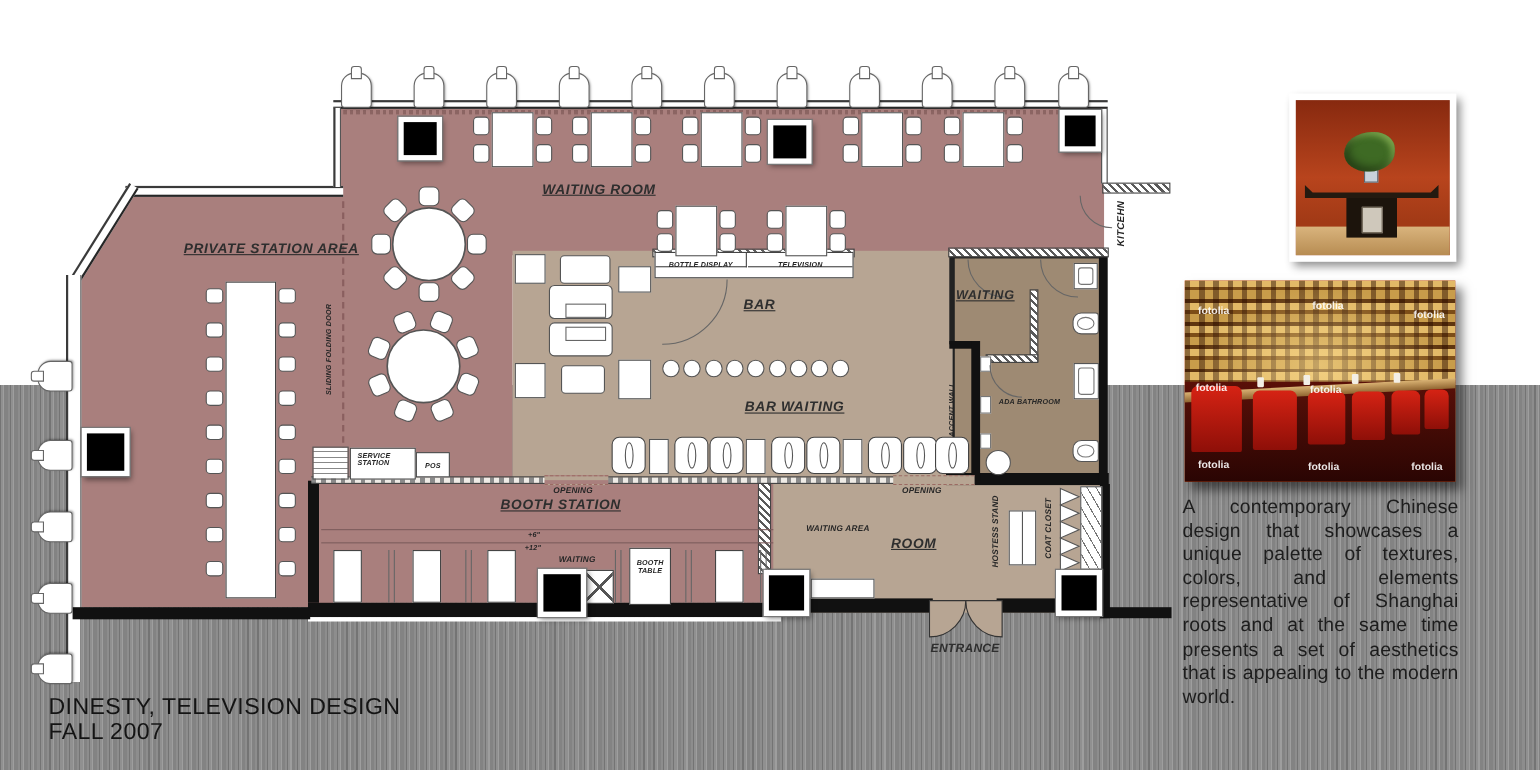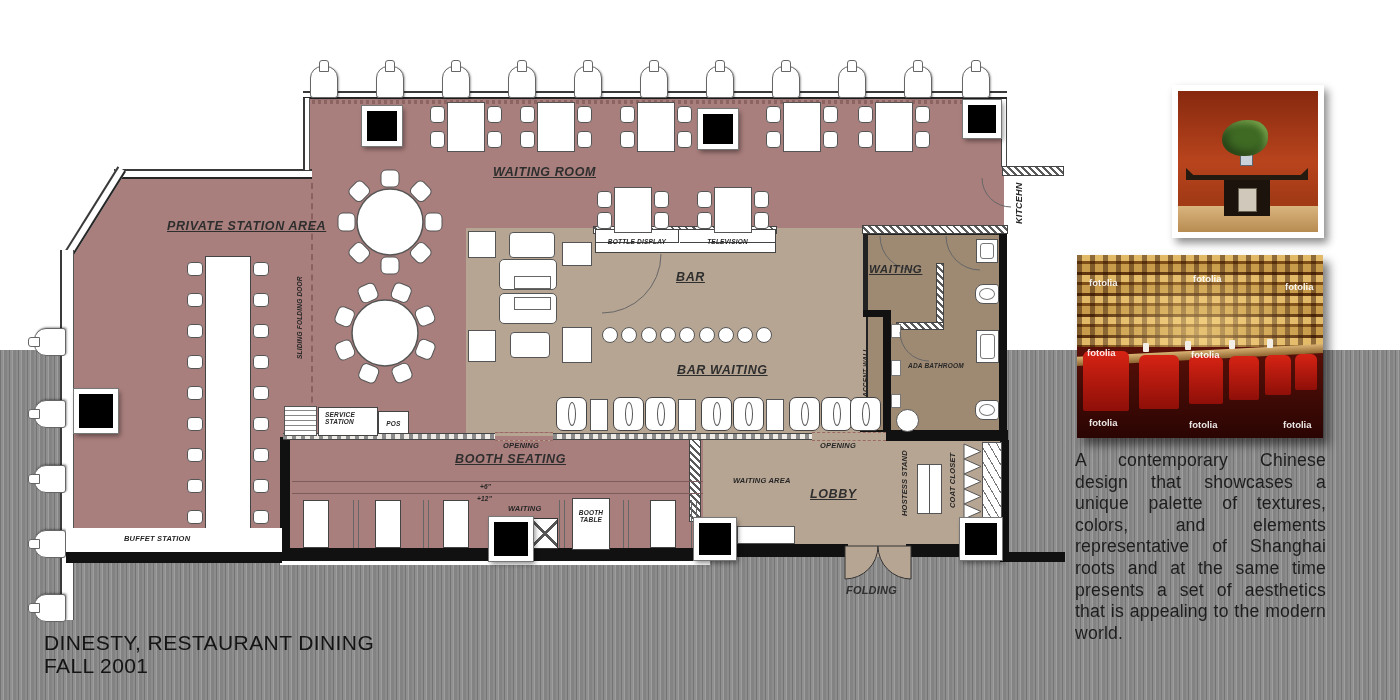--- a/index.html
+++ b/index.html
@@ -166,23 +166,20 @@
   <div class="booth" style="left:572px;top:498px;width:38px;height:52px;">
     <span class="lbl tiny" style="position:static;display:block;padding-top:10px;text-align:center;white-space:pre-line;">BOOTH
 TABLE</span>
   </div>
   <div class="abs" style="left:532px;top:518px;width:26px;height:31px;background:
        linear-gradient(45deg,transparent 47%,#555 47%,#555 53%,transparent 53%),
        linear-gradient(-45deg,transparent 47%,#555 47%,#555 53%,transparent 53%),#fff;
        border:1px solid #333;box-sizing:border-box;z-index:12;"></div>
 
   <div class="wf" style="left:205px;top:256px;width:46px;height:288px;border-color:#444;z-index:12;"></div>
-  <div class="wf" style="left:66px;top:528px;width:216px;height:24px;border:none;z-index:12;">
-    <span class="lbl" style="position:static;display:block;padding:6px 0 0 58px;">BUFFET STATION</span>
-  </div>
 
   <div class="wf" style="left:737px;top:526px;width:58px;height:18px;z-index:12;"></div>
   <div class="wf" style="left:917px;top:464px;width:25px;height:50px;z-index:12;">
     <i style="position:absolute;left:11px;top:0;bottom:0;border-left:1px solid #555;display:block;"></i>
     </div>
   <div class="abs" style="left:982px;top:442px;width:20px;height:76px;background:#fff;border:1px solid #555;box-sizing:border-box;z-index:12;
               background-image:repeating-linear-gradient(60deg,transparent 0 6px,#777 6px 7px);"></div>
 
   <div class="fix" style="left:976px;top:239px;width:22px;height:24px;">
       <i></i>
@@ -197,34 +194,34 @@
       <i></i>
     </div>
   <div class="fix" style="left:896px;top:409px;width:23px;height:23px;border-radius:50%;">
       <i style="border:none;"></i>
     </div>
 
   <div class="lbl room-lbl" style="left:493px;top:165px;">WAITING ROOM</div>
   <div class="lbl room-lbl" style="left:167px;top:219px;">PRIVATE STATION AREA</div>
   <div class="lbl room-lbl" style="left:676px;top:270px;">BAR</div>
   <div class="lbl room-lbl" style="left:677px;top:363px;">BAR WAITING</div>
-  <div class="lbl room-lbl" style="left:455px;top:452px;">BOOTH SEATING</div>
-  <div class="lbl room-lbl" style="left:810px;top:487px;">LOBBY</div>
+  <div class="lbl room-lbl" style="left:455px;top:452px;">BOOTH STATION</div>
+  <div class="lbl room-lbl" style="left:810px;top:487px;">ROOM</div>
   <div class="lbl room-lbl" style="left:869px;top:263px;font-size:11.5px;">WAITING</div>
   <div class="lbl vlbl" style="left:1014px;top:174px;height:58px;font-size:9px;">KITCEHN</div>
 
   <div class="lbl vlbl tiny" style="left:296px;top:268px;height:100px;">SLIDING FOLDING DOOR</div>
   <div class="lbl vlbl tiny" style="left:862px;top:342px;height:60px;">ACCENT WALL</div>
   <div class="lbl tiny" style="left:908px;top:362px;">ADA BATHROOM</div>
   <div class="lbl" style="left:503px;top:441px;">OPENING</div>
   <div class="lbl" style="left:820px;top:441px;">OPENING</div>
   <div class="lbl" style="left:733px;top:476px;text-align:center;">WAITING AREA</div>
   <div class="lbl vlbl" style="left:900px;top:450px;height:66px;">HOSTESS STAND</div>
   <div class="lbl vlbl" style="left:948px;top:452px;height:56px;">COAT CLOSET</div>
-  <div class="lbl" style="left:846px;top:584px;font-size:11px;color:#2f2f2f;">FOLDING</div>
+  <div class="lbl" style="left:846px;top:584px;font-size:11px;color:#2f2f2f;">ENTRANCE</div>
   <div class="lbl" style="left:508px;top:504px;">WAITING</div>
   <div class="lbl tiny" style="left:480px;top:483px;">+6"</div>
   <div class="lbl tiny" style="left:477px;top:495px;">+12"</div>
 <div class="pilaster" style="left:310px;top:66px;">
       <i></i>
     </div>
     <div class="pilaster" style="left:376px;top:66px;">
       <i></i>
     </div>
     <div class="pilaster" style="left:442px;top:66px;">
@@ -464,15 +461,15 @@
   <span class="wm" style="left:208px;top:26px;">fotolia</span>
   <span class="wm" style="left:10px;top:92px;">fotolia</span>
   <span class="wm" style="left:114px;top:94px;">fotolia</span>
   <span class="wm" style="left:12px;top:162px;">fotolia</span>
   <span class="wm" style="left:112px;top:164px;">fotolia</span>
   <span class="wm" style="left:206px;top:164px;">fotolia</span>
 </div>
 
 <div id="desc">A contemporary Chinese design that showcases a unique palette of textures, colors, and elements representative of Shanghai roots and at the same time presents a set of aesthetics that is appealing to the modern world.</div>
 <div id="title">
-  <div>DINESTY, RESTAURANT DINING</div>
-  <div>FALL 2001</div>
+  <div>DINESTY, TELEVISION DESIGN</div>
+  <div>FALL 2007</div>
 </div>
 
 </body></html>

